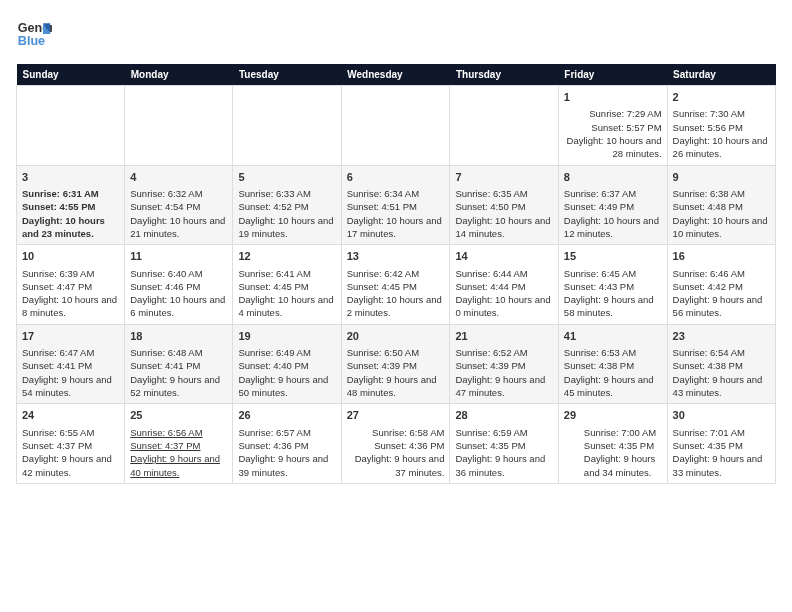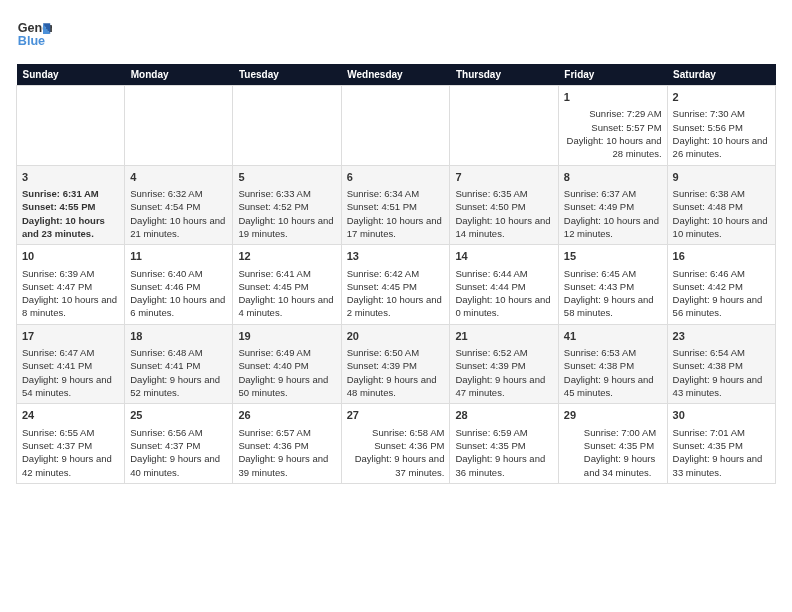--- a/index.html
+++ b/index.html
@@ -267,21 +267,21 @@
       </tr>
       <tr>
         <td>
           <span class="day-num">24</span>
           <div class="day-info" style="white-space: pre-line;">Sunrise: 6:55 AM
 Sunset: 4:37 PM
 Daylight: 9 hours and 42 minutes.</div>
         </td>
         <td>
           <span class="day-num">25</span>
-          <div class="day-info" style="white-space: pre-line;">Sunrise: 6:56 AM
+          <div class="day-info" style="white-space: pre-line; text-decoration: underline;">Sunrise: 6:56 AM
 Sunset: 4:37 PM
 Daylight: 9 hours and 40 minutes.</div>
         </td>
         <td>
           <span class="day-num">26</span>
           <div class="day-info" style="white-space: pre-line;">Sunrise: 6:57 AM
 Sunset: 4:36 PM
 Daylight: 9 hours and 39 minutes.</div>
         </td>
         <td>

